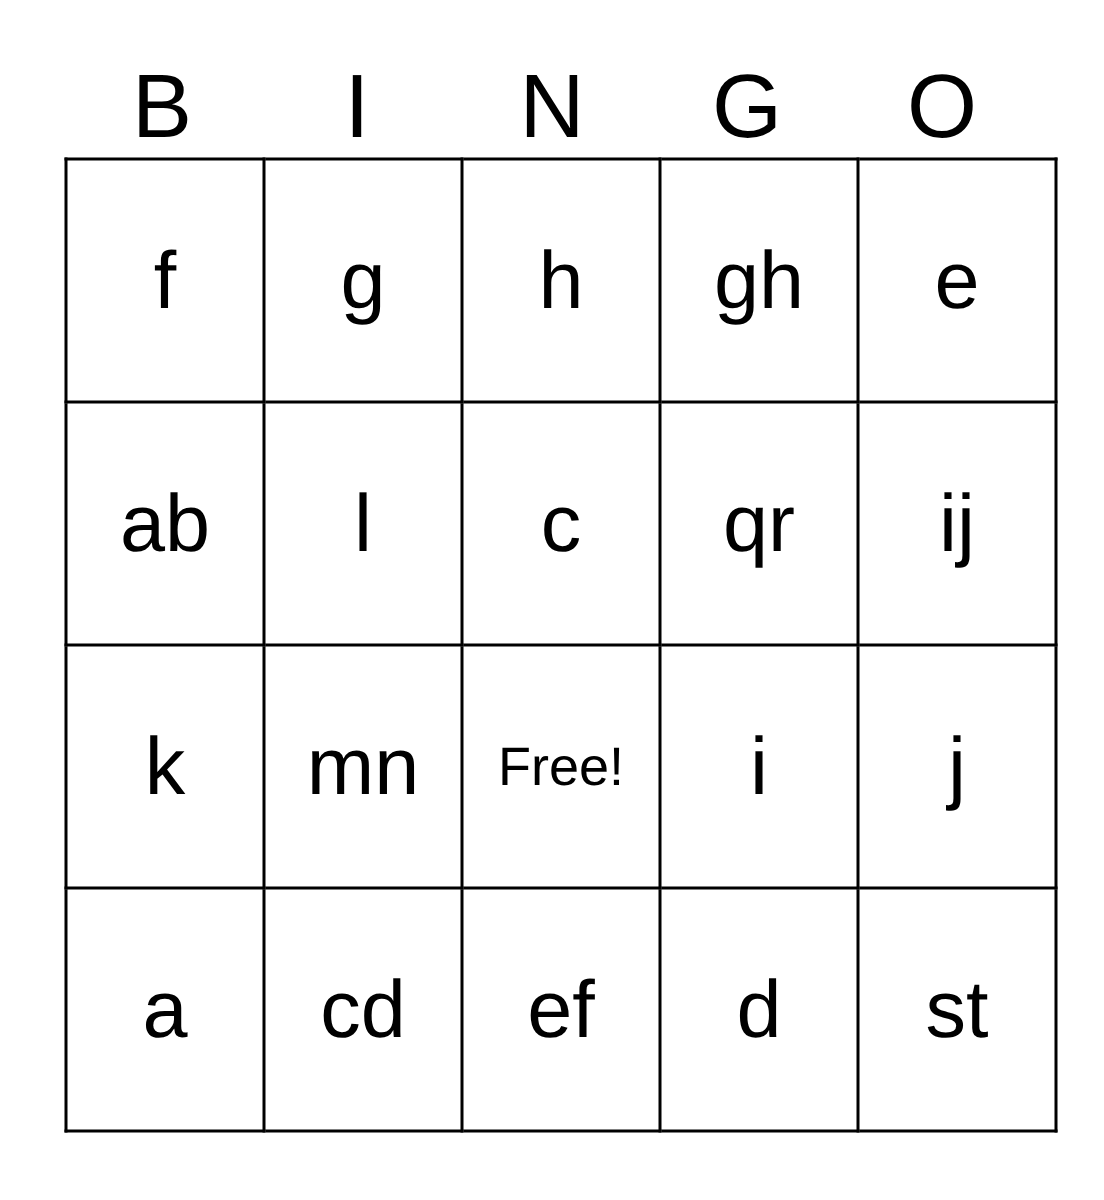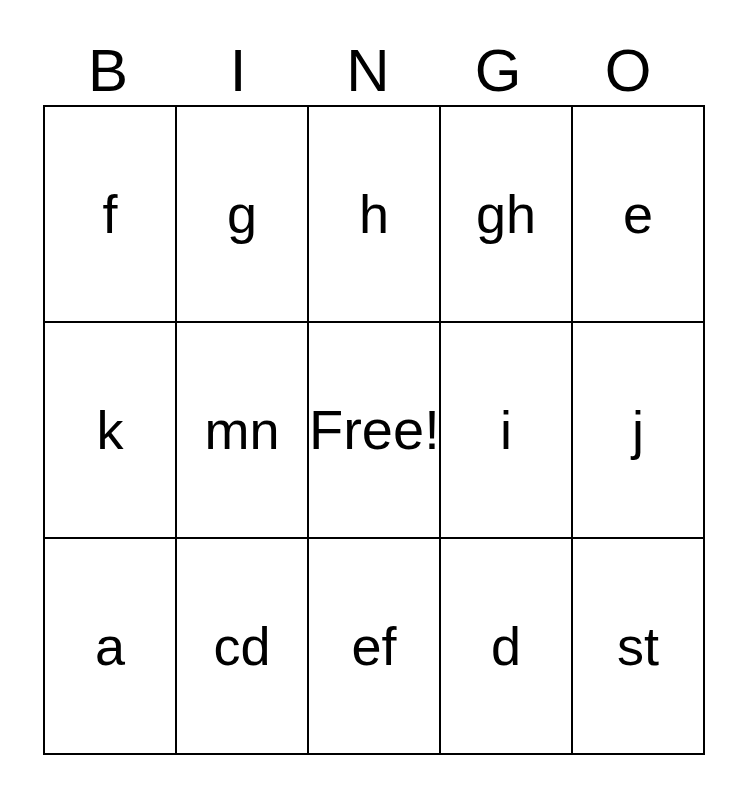--- a/index.html
+++ b/index.html
@@ -57,21 +57,21 @@
     border: 2px solid var(--color-border, #000000);
     text-align: center;
     vertical-align: middle;
     font-size: 54px;
     line-height: 1;
     color: var(--color-text, #000000);
     cursor: pointer;
     padding: 0;
   }
   td.cell.free {
-    font-size: 56px;
+    font-size: 36px;
   }
 </style>
 </head>
 <body>
 
 <div class="card">
 
   <div class="bingo-header">
     <span class="letter">B</span>
     <span class="letter">I</span>
@@ -83,20 +83,27 @@
   <table class="grid">
     <tbody>
       <tr>
         <td class="cell">f</td>
         <td class="cell">g</td>
         <td class="cell">h</td>
         <td class="cell">gh</td>
         <td class="cell">e</td>
       </tr>
       <tr>
+        <td class="cell">ab</td>
+        <td class="cell">l</td>
+        <td class="cell">c</td>
+        <td class="cell">qr</td>
+        <td class="cell">ij</td>
+      </tr>
+      <tr>
         <td class="cell">k</td>
         <td class="cell">mn</td>
         <td class="cell free">Free!</td>
         <td class="cell">i</td>
         <td class="cell">j</td>
       </tr>
       <tr>
         <td class="cell">a</td>
         <td class="cell">cd</td>
         <td class="cell">ef</td>

